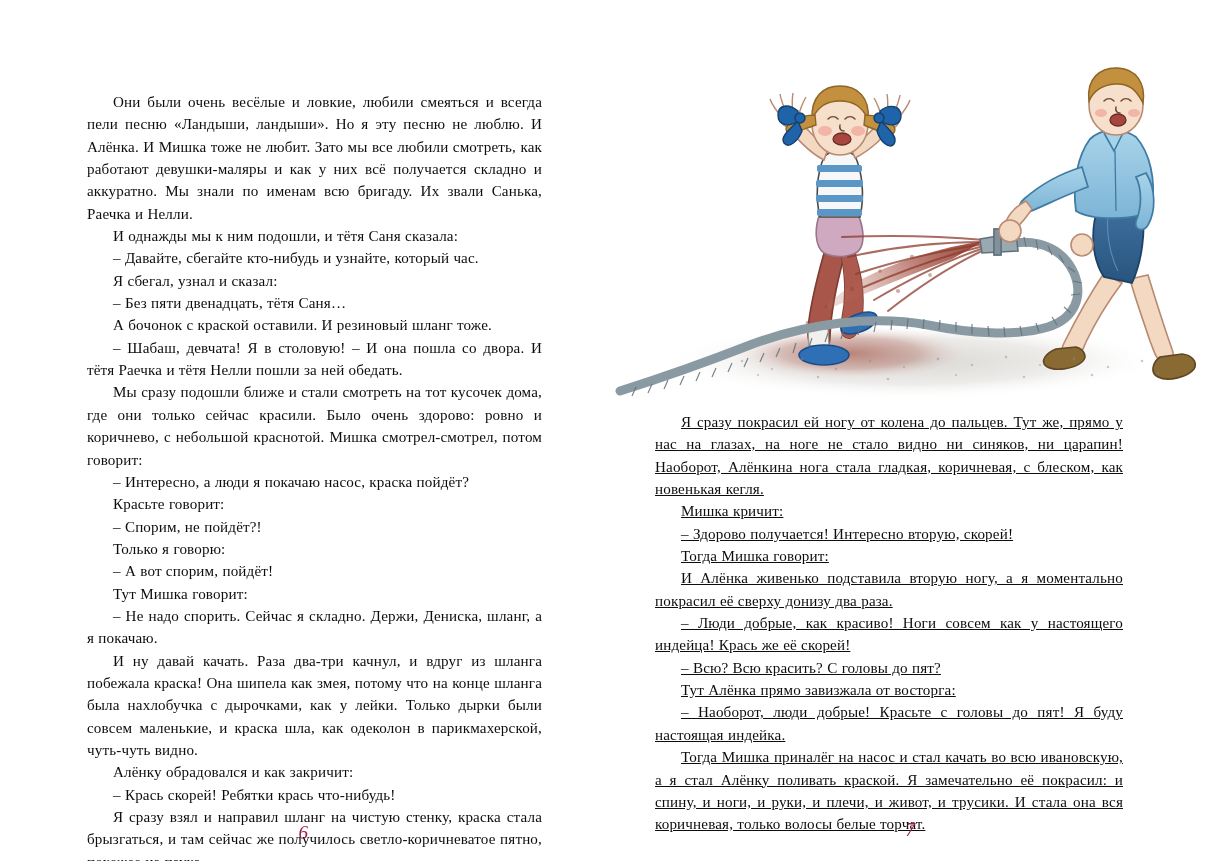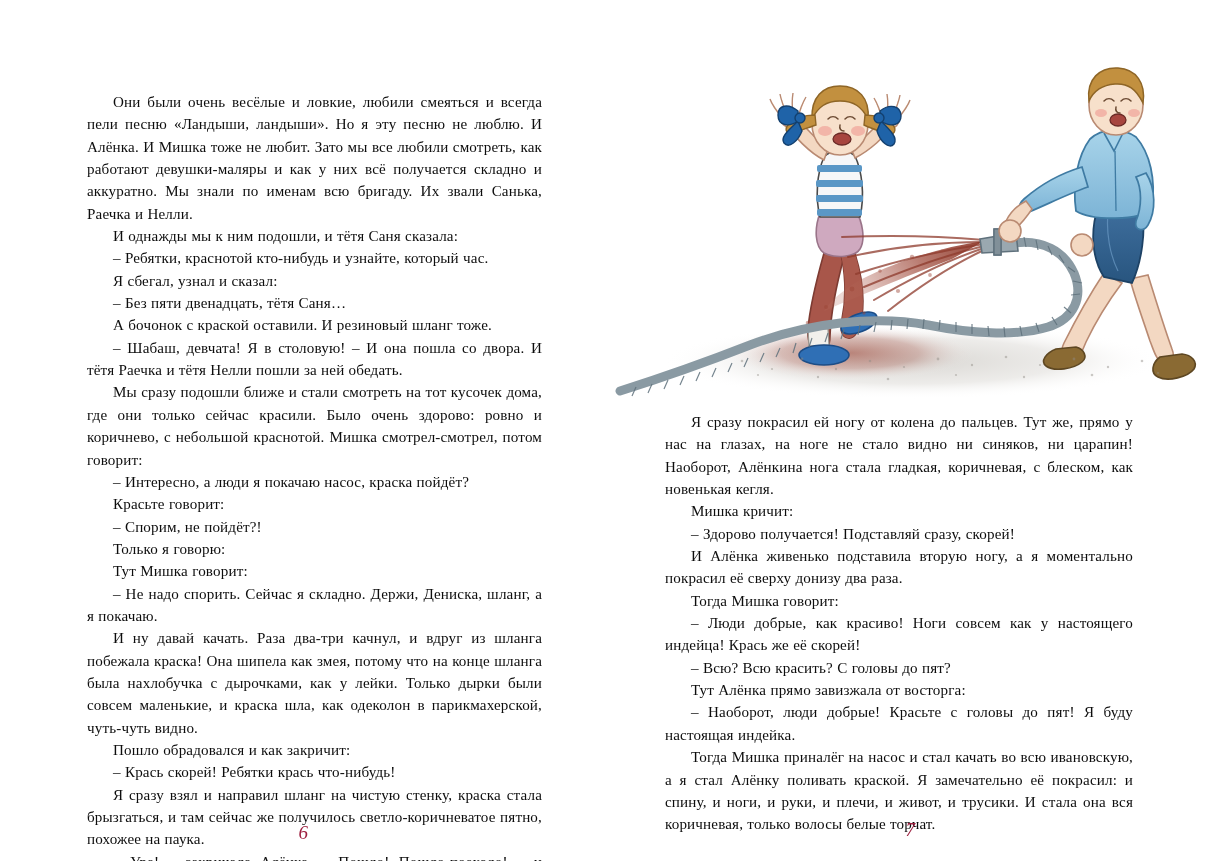--- a/index.html
+++ b/index.html
@@ -42,23 +42,24 @@
     letter-spacing: 0.01em;
     word-spacing: 0.02em;
     -webkit-font-smoothing: antialiased;
   }
   .textcol.left-col {
     left: 87px;
     top: 58px;
     width: 455px;
   }
   .textcol.right-col {
-    left: 58px;   
+    left: 48px;   
     top: 378px;
     width: 468px;
+    text-decoration: underline;
   }
   .textcol p {
     margin: 0;
     text-indent: 26px;
   }
 
   .folio {
     position: absolute;
     width: 100%;
     text-align: center;
@@ -83,34 +84,35 @@
 </head>
 <body>
 
 <div class="spread">
 
   <div class="page page-left">
 
     <div class="textcol left-col">
       <p>Они были очень весёлые и ловкие, любили смеяться и всегда пели песню «Ландыши, ландыши». Но я эту песню не люблю. И Алёнка. И Мишка тоже не любит. Зато мы все любили смотреть, как работают девушки-маляры и как у них всё получается складно и аккуратно. Мы знали по именам всю бригаду. Их звали Санька, Раечка и Нелли.</p>
       <p>И однажды мы к ним подошли, и тётя Саня сказала:</p>
-      <p>– Ребятки, краснотой кто-нибудь и узнайте, который час.</p>
+      <p>– Давайте, сбегайте кто-нибудь и узнайте, который час.</p>
       <p>Я сбегал, узнал и сказал:</p>
       <p>– Без пяти двенадцать, тётя Саня…</p>
       <p>А бочонок с краской оставили. И резиновый шланг тоже.</p>
       <p>– Шабаш, девчата! Я в столовую! – И она пошла со двора. И тётя Раечка и тётя Нелли пошли за ней обедать.</p>
       <p>Мы сразу подошли ближе и стали смотреть на тот кусочек дома, где они только сейчас красили. Было очень здорово: ровно и коричнево, с небольшой краснотой. Мишка смотрел-смотрел, потом говорит:</p>
       <p>– Интересно, а люди я покачаю насос, краска пойдёт?</p>
       <p>Красьте говорит:</p>
       <p>– Спорим, не пойдёт?!</p>
       <p>Только я говорю:</p>
+      <p>– А вот спорим, пойдёт!</p>
       <p>Тут Мишка говорит:</p>
       <p>– Не надо спорить. Сейчас я складно. Держи, Дениска, шланг, а я покачаю.</p>
       <p>И ну давай качать. Раза два-три качнул, и вдруг из шланга побежала краска! Она шипела как змея, потому что на конце шланга была нахлобучка с дырочками, как у лейки. Только дырки были совсем маленькие, и краска шла, как одеколон в парикмахерской, чуть-чуть видно.</p>
-      <p>Пошло обрадовался и как закричит:</p>
+      <p>Алёнку обрадовался и как закричит:</p>
       <p>– Крась скорей! Ребятки крась что-нибудь!</p>
       <p>Я сразу взял и направил шланг на чистую стенку, краска стала брызгаться, и там сейчас же получилось светло-коричневатое пятно, похожее на паука.</p>
       <p>– Ура! – закричала Алёнка. – Пошло! Пошло-поехало! – и подставила ногу под краску.</p>
     </div>
 
     <div class="folio left-folio">6</div>
   </div>
 
   <div class="page page-right">
 
@@ -294,23 +296,23 @@
             <circle cx="412" cy="316" r="1.2"></circle>
           <circle cx="480" cy="314" r="1.3"></circle>
             <circle cx="546" cy="312" r="1.1"></circle>
         </g>
       </svg>
     </div>
 
     <div class="textcol right-col">
       <p>Я сразу покрасил ей ногу от колена до пальцев. Тут же, прямо у нас на глазах, на ноге не стало видно ни синяков, ни царапин! Наоборот, Алёнкина нога стала гладкая, коричневая, с блеском, как новенькая кегля.</p>
       <p>Мишка кричит:</p>
-      <p>– Здорово получается! Подставляй сразу, скорей!</p>
+      <p>– Здорово получается! Интересно вторую, скорей!</p>
+      <p>Тогда Мишка говорит:</p>
       <p>И Алёнка живенько подставила вторую ногу, а я моментально покрасил её сверху донизу два раза.</p>
-      <p>Тогда Мишка говорит:</p>
       <p>– Люди добрые, как красиво! Ноги совсем как у настоящего индейца! Крась же её скорей!</p>
       <p>– Всю? Всю красить? С головы до пят?</p>
       <p>Тут Алёнка прямо завизжала от восторга:</p>
       <p>– Наоборот, люди добрые! Красьте с головы до пят! Я буду настоящая индейка.</p>
       <p>Тогда Мишка приналёг на насос и стал качать во всю ивановскую, а я стал Алёнку поливать краской. Я замечательно её покрасил: и спину, и ноги, и руки, и плечи, и живот, и трусики. И стала она вся коричневая, только волосы белые торчат.</p>
     </div>
 
     <div class="folio right-folio">7</div>
   </div>
 

